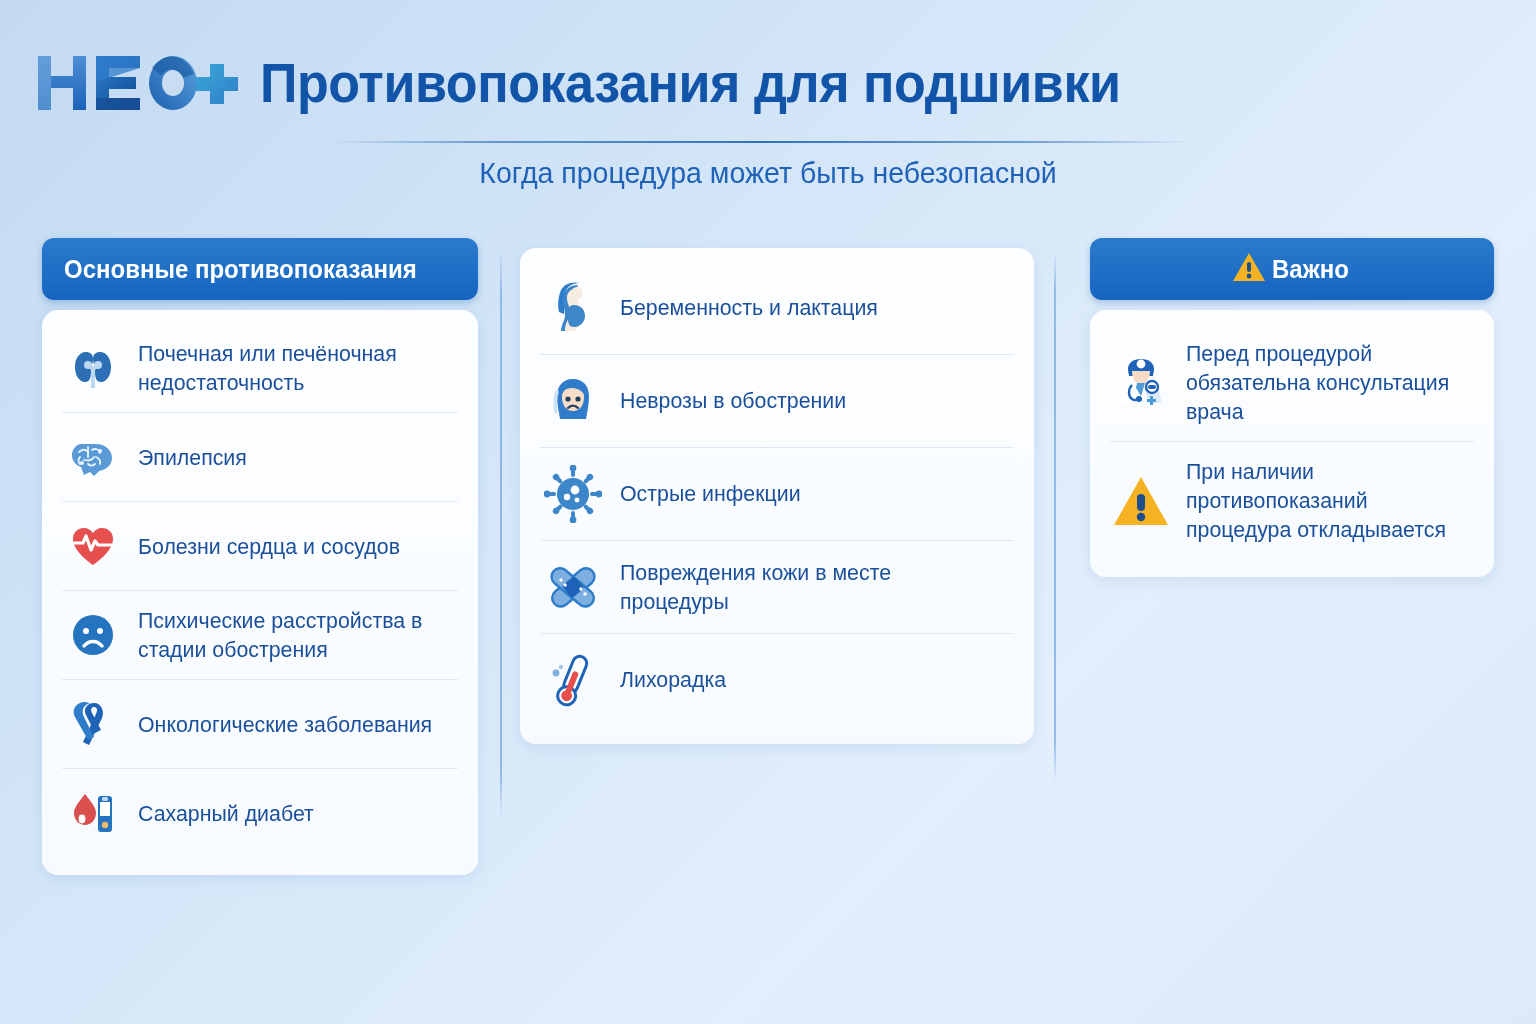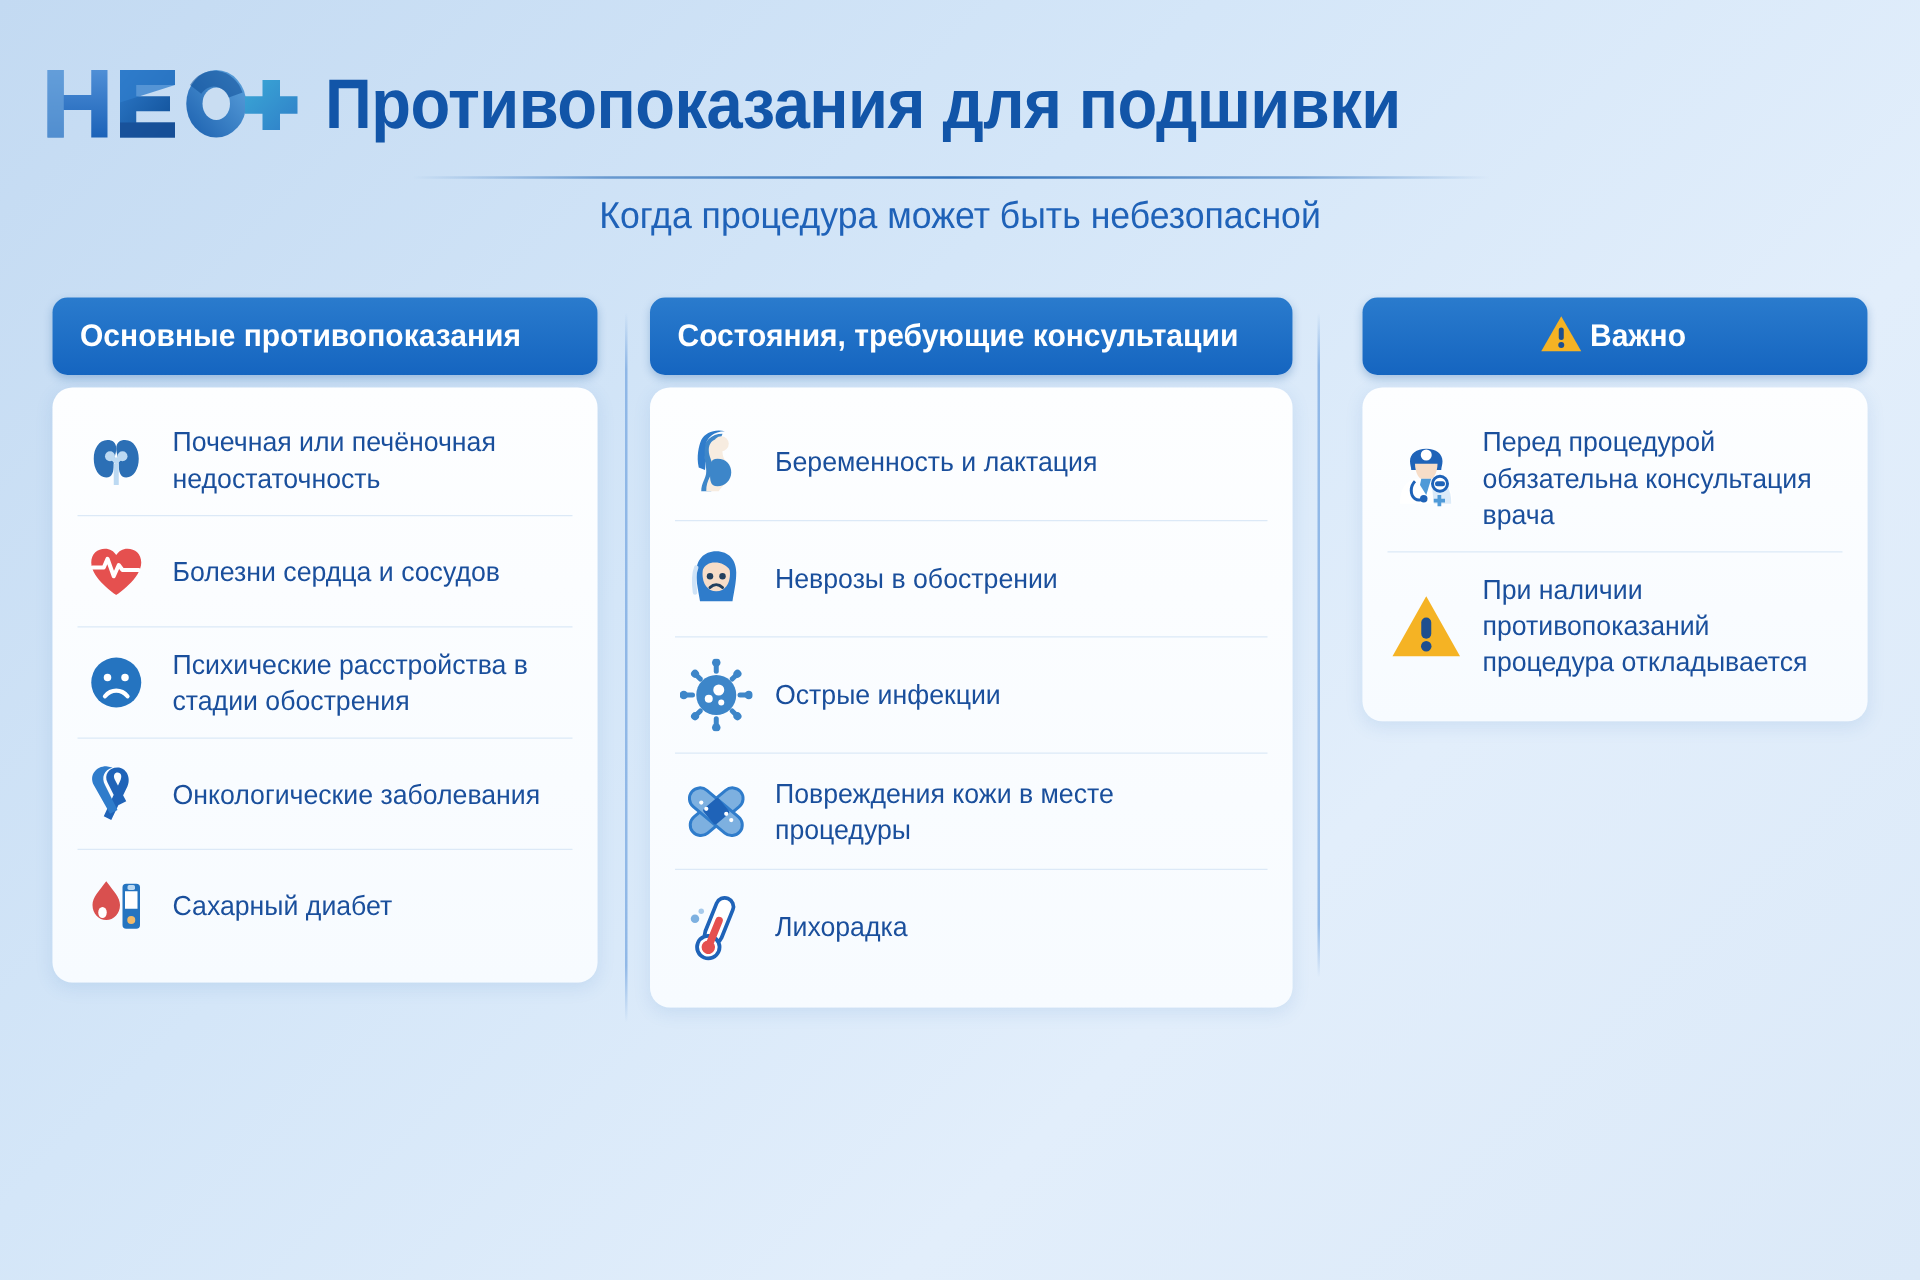--- a/index.html
+++ b/index.html
@@ -221,20 +221,39 @@
             <path d="M34 11c7 0 11 7 11 15s-4 15-10 15c-5 0-6-5-6-10 0-6-2-9-2-13 0-5 3-7 7-7Z" fill="#2c6fb5"></path>
             <path d="M21 25h12l-5 5v16h-2V30Z" fill="#bcd9f2"></path>
             <circle cx="22" cy="24" r="4" fill="#bcd9f2"></circle>
             <circle cx="32" cy="24" r="4" fill="#bcd9f2"></circle>
             <rect x="25" y="30" width="4" height="17" fill="#bcd9f2"></rect>
           </svg>
         </span>
         <span class="item-label">Почечная или печёночная недостаточность</span>
       </div>
 
+      <div class="item">
+        <span class="item-icon">
+          <svg width="54" height="54" viewBox="0 0 54 54">
+            <path d="M14 14c-5 2-8 6-8 11 0 6 4 10 9 12l3 8 6-3 4 4 5-5c7-1 13-6 13-13 0-8-7-14-16-14-6 0-11 0-16 0Z" fill="#5a9ad7"></path>
+            <g stroke="#eaf4ff" stroke-width="1.8" fill="none" stroke-linecap="round">
+              <path d="M13 22c3-3 7-3 9 0"></path>
+                <path d="M22 17v10"></path>
+                <path d="M26 20c3-2 7-1 8 3"></path>
+              <path d="M18 30c4 1 8 0 10-3"></path>
+                <path d="M30 27c3 1 5 4 4 7"></path>
+                <path d="M14 27c-2 2-2 5 0 7"></path>
+              <path d="M22 34c2 2 5 2 7 0"></path>
+            </g>
+            <circle cx="16" cy="33" r="2" fill="#eaf4ff"></circle>
+            <circle cx="34" cy="21" r="2" fill="#eaf4ff"></circle>
+          </svg>
+        </span>
+        <span class="item-label">Эпилепсия</span>
+      </div>
 
       <div class="item">
         <span class="item-icon">
           <svg width="54" height="54" viewBox="0 0 54 54">
             <path d="M27 46S7 33 7 20C7 13 12 9 18 9c4 0 7 2 9 5 2-3 5-5 9-5 6 0 11 4 11 11 0 13-20 26-20 26Z" fill="#e5504f"></path>
             <path d="M8 24h9l3-7 5 14 4-9 3 4h13" fill="none" stroke="#ffffff" stroke-width="3.2" stroke-linejoin="round" stroke-linecap="round"></path>
           </svg>
         </span>
         <span class="item-label">Болезни сердца и сосудов</span>
       </div>
@@ -272,23 +291,20 @@
             <circle cx="39" cy="39" r="3.2" fill="#f0b96a"></circle>
           </svg>
         </span>
         <span class="item-label">Сахарный диабет</span>
       </div>
 
     </div>
   </div>
 
   <div class="col col-2">
-    <div class="card-header">
-      <span class="card-header-title">Состояния, требующие консультации</span>
-    </div>
     <div class="card-body">
 
       <div class="item">
         <span class="item-icon">
           <svg width="58" height="58" viewBox="0 0 58 58">
             <path d="M34 6c-9 0-15 6-15 14 0 6 2 10 2 16 0 6-4 9-4 16h8c0-6 3-8 3-13 0-4-2-8-2-12" fill="#3d86c9"></path>
             <path d="M31 10c-5 0-8 4-8 9 0 6 3 8 3 14 0 7-5 9-5 19h10c3-5 8-7 8-16 0-7-5-9-5-15 0-5 2-7 4-7Z" fill="#f7ece0"></path>
             <path d="M30 26c7 0 11 5 11 11s-5 11-11 11-6-5-6-11 0-11 6-11Z" fill="#3d86c9"></path>
             <path d="M36 4c-9 0-15 5-16 13-1 7 1 12 0 18l-5-2c-2-9 0-17 2-22C20 5 28 2 36 4Z" fill="#2f7ccb"></path>
             <circle cx="33" cy="14" r="6" fill="#f7ece0"></circle>

